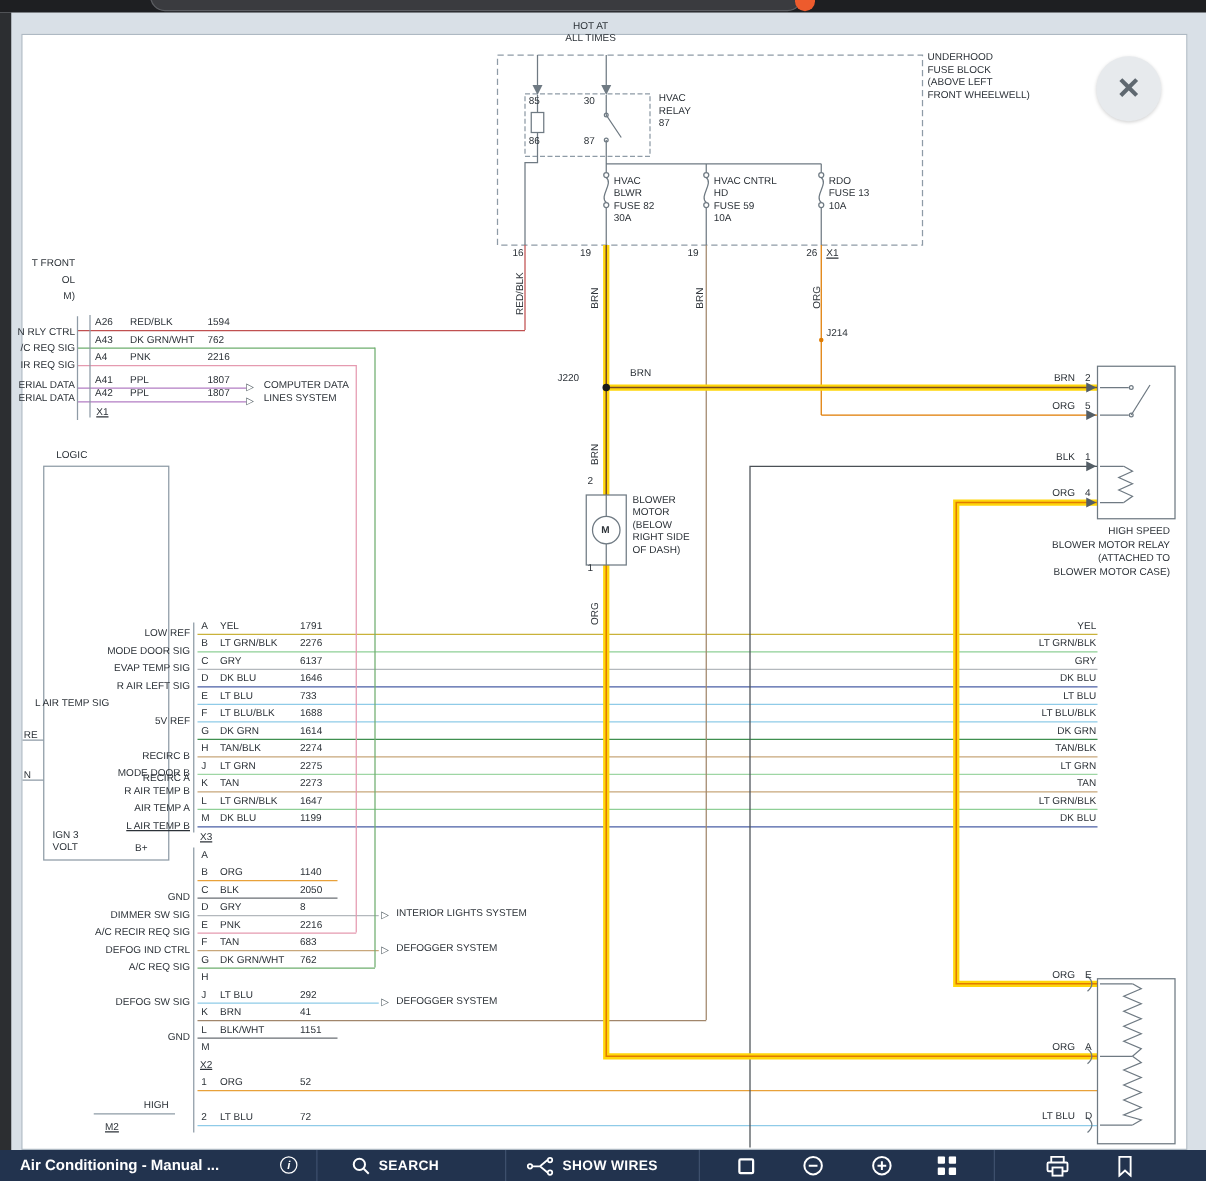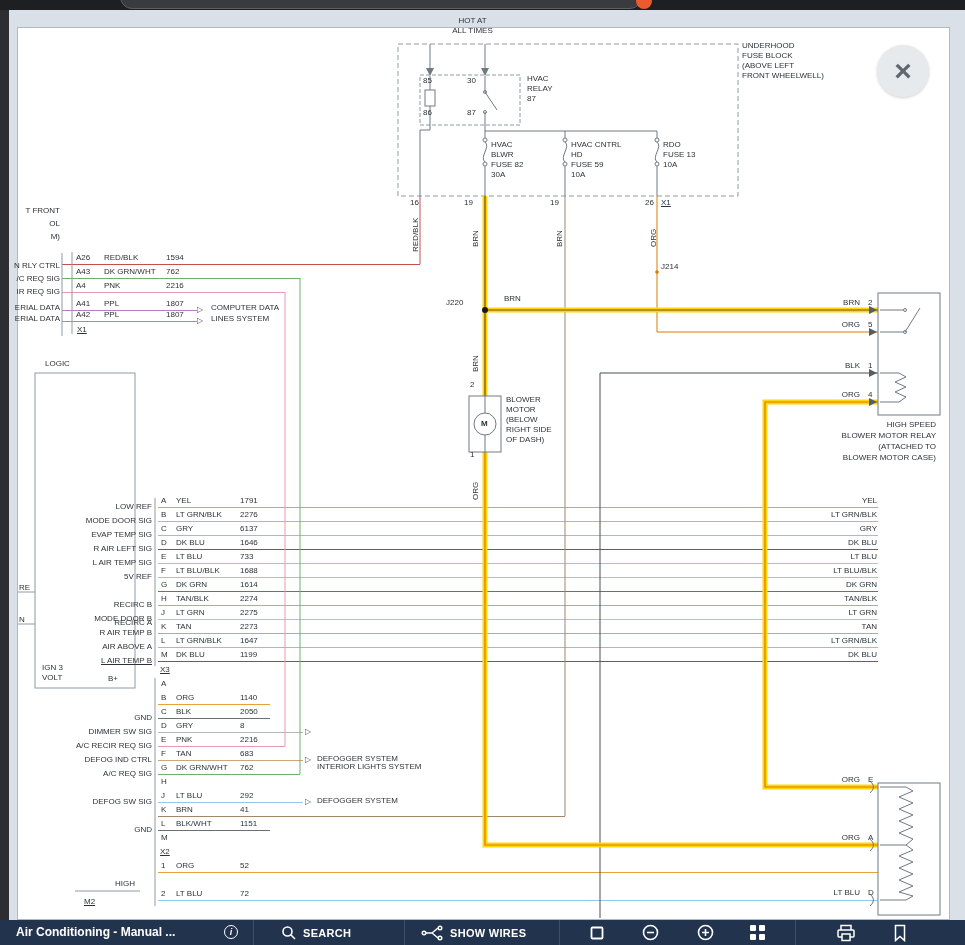--- a/index.html
+++ b/index.html
@@ -276,42 +276,42 @@
       <div class="t" style="left: 700px; top: 636px; width: 177px; text-align: right;">LT GRN/BLK</div>
       <div class="t" style="left: 161px; top: 650px;">M</div>
       <div class="t" style="left: 176px; top: 650px;">DK BLU</div>
       <div class="t" style="left: 240px; top: 650px;">1199</div>
       <div class="wl" style="left: 158px; top: 661px; width: 720px; background: rgb(74, 95, 165);"></div>
       <div class="t" style="left: 700px; top: 650px; width: 177px; text-align: right;">DK BLU</div>
       <div class="t" style="left: 28px; top: 502px; width: 124px; text-align: right;">LOW REF</div>
       <div class="t" style="left: 28px; top: 516px; width: 124px; text-align: right;">MODE DOOR SIG</div>
       <div class="t" style="left: 28px; top: 530px; width: 124px; text-align: right;">EVAP TEMP SIG</div>
       <div class="t" style="left: 28px; top: 544px; width: 124px; text-align: right;">R AIR LEFT SIG</div>
-      <div class="t" style="left: 28px; top: 558px; width: 124px; text-align: right;">L AIR TEMP SIG</div>
+      <div class="t" style="left: 28px; top: 558px; width: 124px; text-align: left;">L AIR TEMP SIG</div>
       <div class="t" style="left: 28px; top: 572px; width: 124px; text-align: right;">5V REF</div>
       <div class="t" style="left: 28px; top: 586px; width: 124px; text-align: right; margin-top: 32px;">RECIRC A</div>
       <div class="t" style="left: 28px; top: 600px; width: 124px; text-align: right;">RECIRC B</div>
       <div class="t" style="left: 28px; top: 614px; width: 124px; text-align: right;">MODE DOOR B</div>
       <div class="t" style="left: 28px; top: 628px; width: 124px; text-align: right;">R AIR TEMP B</div>
-      <div class="t" style="left: 28px; top: 642px; width: 124px; text-align: right;">AIR ABOVE A</div>
+      <div class="t" style="left: 28px; top: 642px; width: 124px; text-align: right;">AIR TEMP A</div>
       <div class="t" style="left: 28px; top: 656px; width: 124px; text-align: right; text-decoration: underline;">L AIR TEMP B</div>
       <div class="t" style="left: 161px; top: 693px;">B</div>
       <div class="t" style="left: 176px; top: 693px;">ORG</div>
       <div class="t" style="left: 240px; top: 693px; text-align: right;">1140</div>
       <div class="wl" style="left: 158px; top: 704px; width: 112px; background: rgb(232, 161, 58);"></div>
       <div class="t" style="left: 161px; top: 707px;">C</div>
       <div class="t" style="left: 176px; top: 707px;">BLK</div>
       <div class="t" style="left: 240px; top: 707px;">2050</div>
       <div class="wl" style="left: 158px; top: 718px; width: 112px; background: rgb(106, 111, 116);"></div>
       <div class="t" style="left: 161px; top: 721px;">D</div>
       <div class="t" style="left: 176px; top: 721px;">GRY</div>
       <div class="t" style="left: 240px; top: 721px;">8</div>
       <div class="wl" style="left: 158px; top: 732px; width: 145px; background: rgb(179, 184, 189);"></div>
       <div class="t arr" style="left: 305px; top: 727px;">▷</div>
-      <div class="t" style="left: 317px; top: 726px; margin-top: 36px;">INTERIOR LIGHTS SYSTEM</div>
+      <div class="t" style="left: 317px; top: 726px;">INTERIOR LIGHTS SYSTEM</div>
       <div class="t" style="left: 161px; top: 735px;">E</div>
       <div class="t" style="left: 176px; top: 735px;">PNK</div>
       <div class="t" style="left: 240px; top: 735px;">2216</div>
       <div class="wl" style="left: 158px; top: 746px; width: 127px; background: rgb(229, 154, 176);"></div>
       <div class="t" style="left: 161px; top: 749px;">F</div>
       <div class="t" style="left: 176px; top: 749px;">TAN</div>
       <div class="t" style="left: 240px; top: 749px;">683</div>
       <div class="wl" style="left: 158px; top: 760px; width: 145px; background: rgb(200, 167, 123);"></div>
       <div class="t arr" style="left: 305px; top: 755px;">▷</div>
       <div class="t" style="left: 317px; top: 754px;">DEFOGGER SYSTEM</div>

